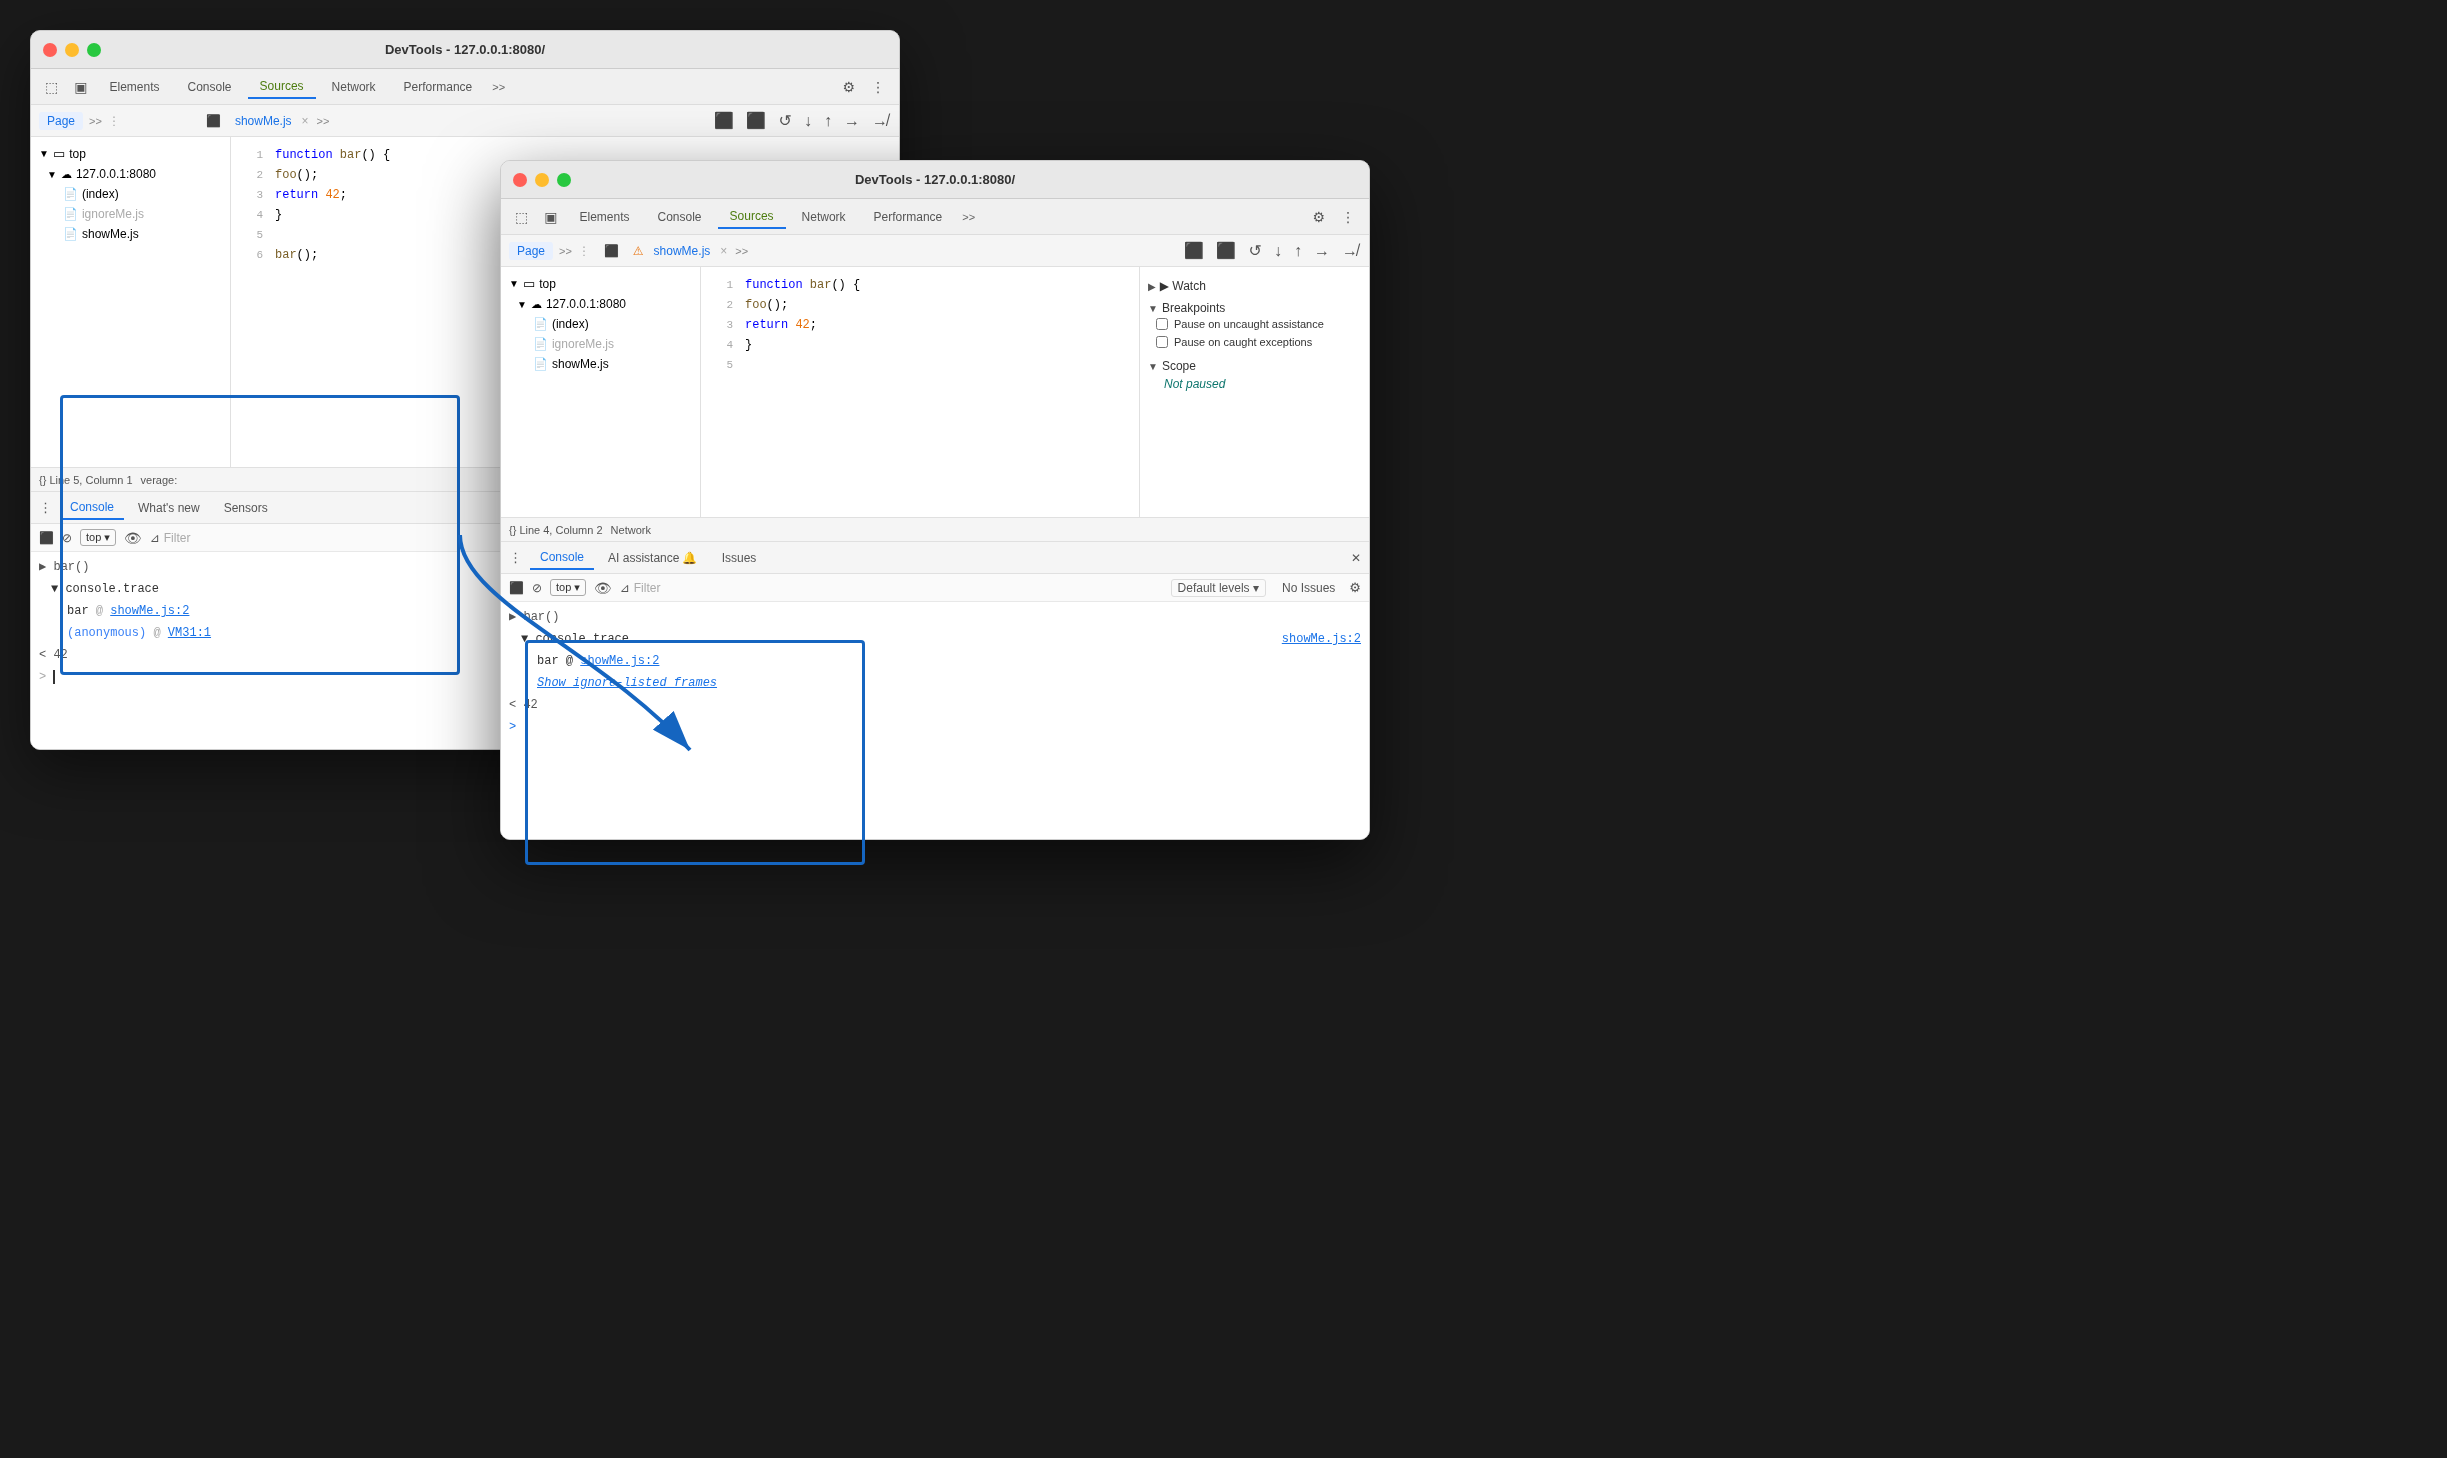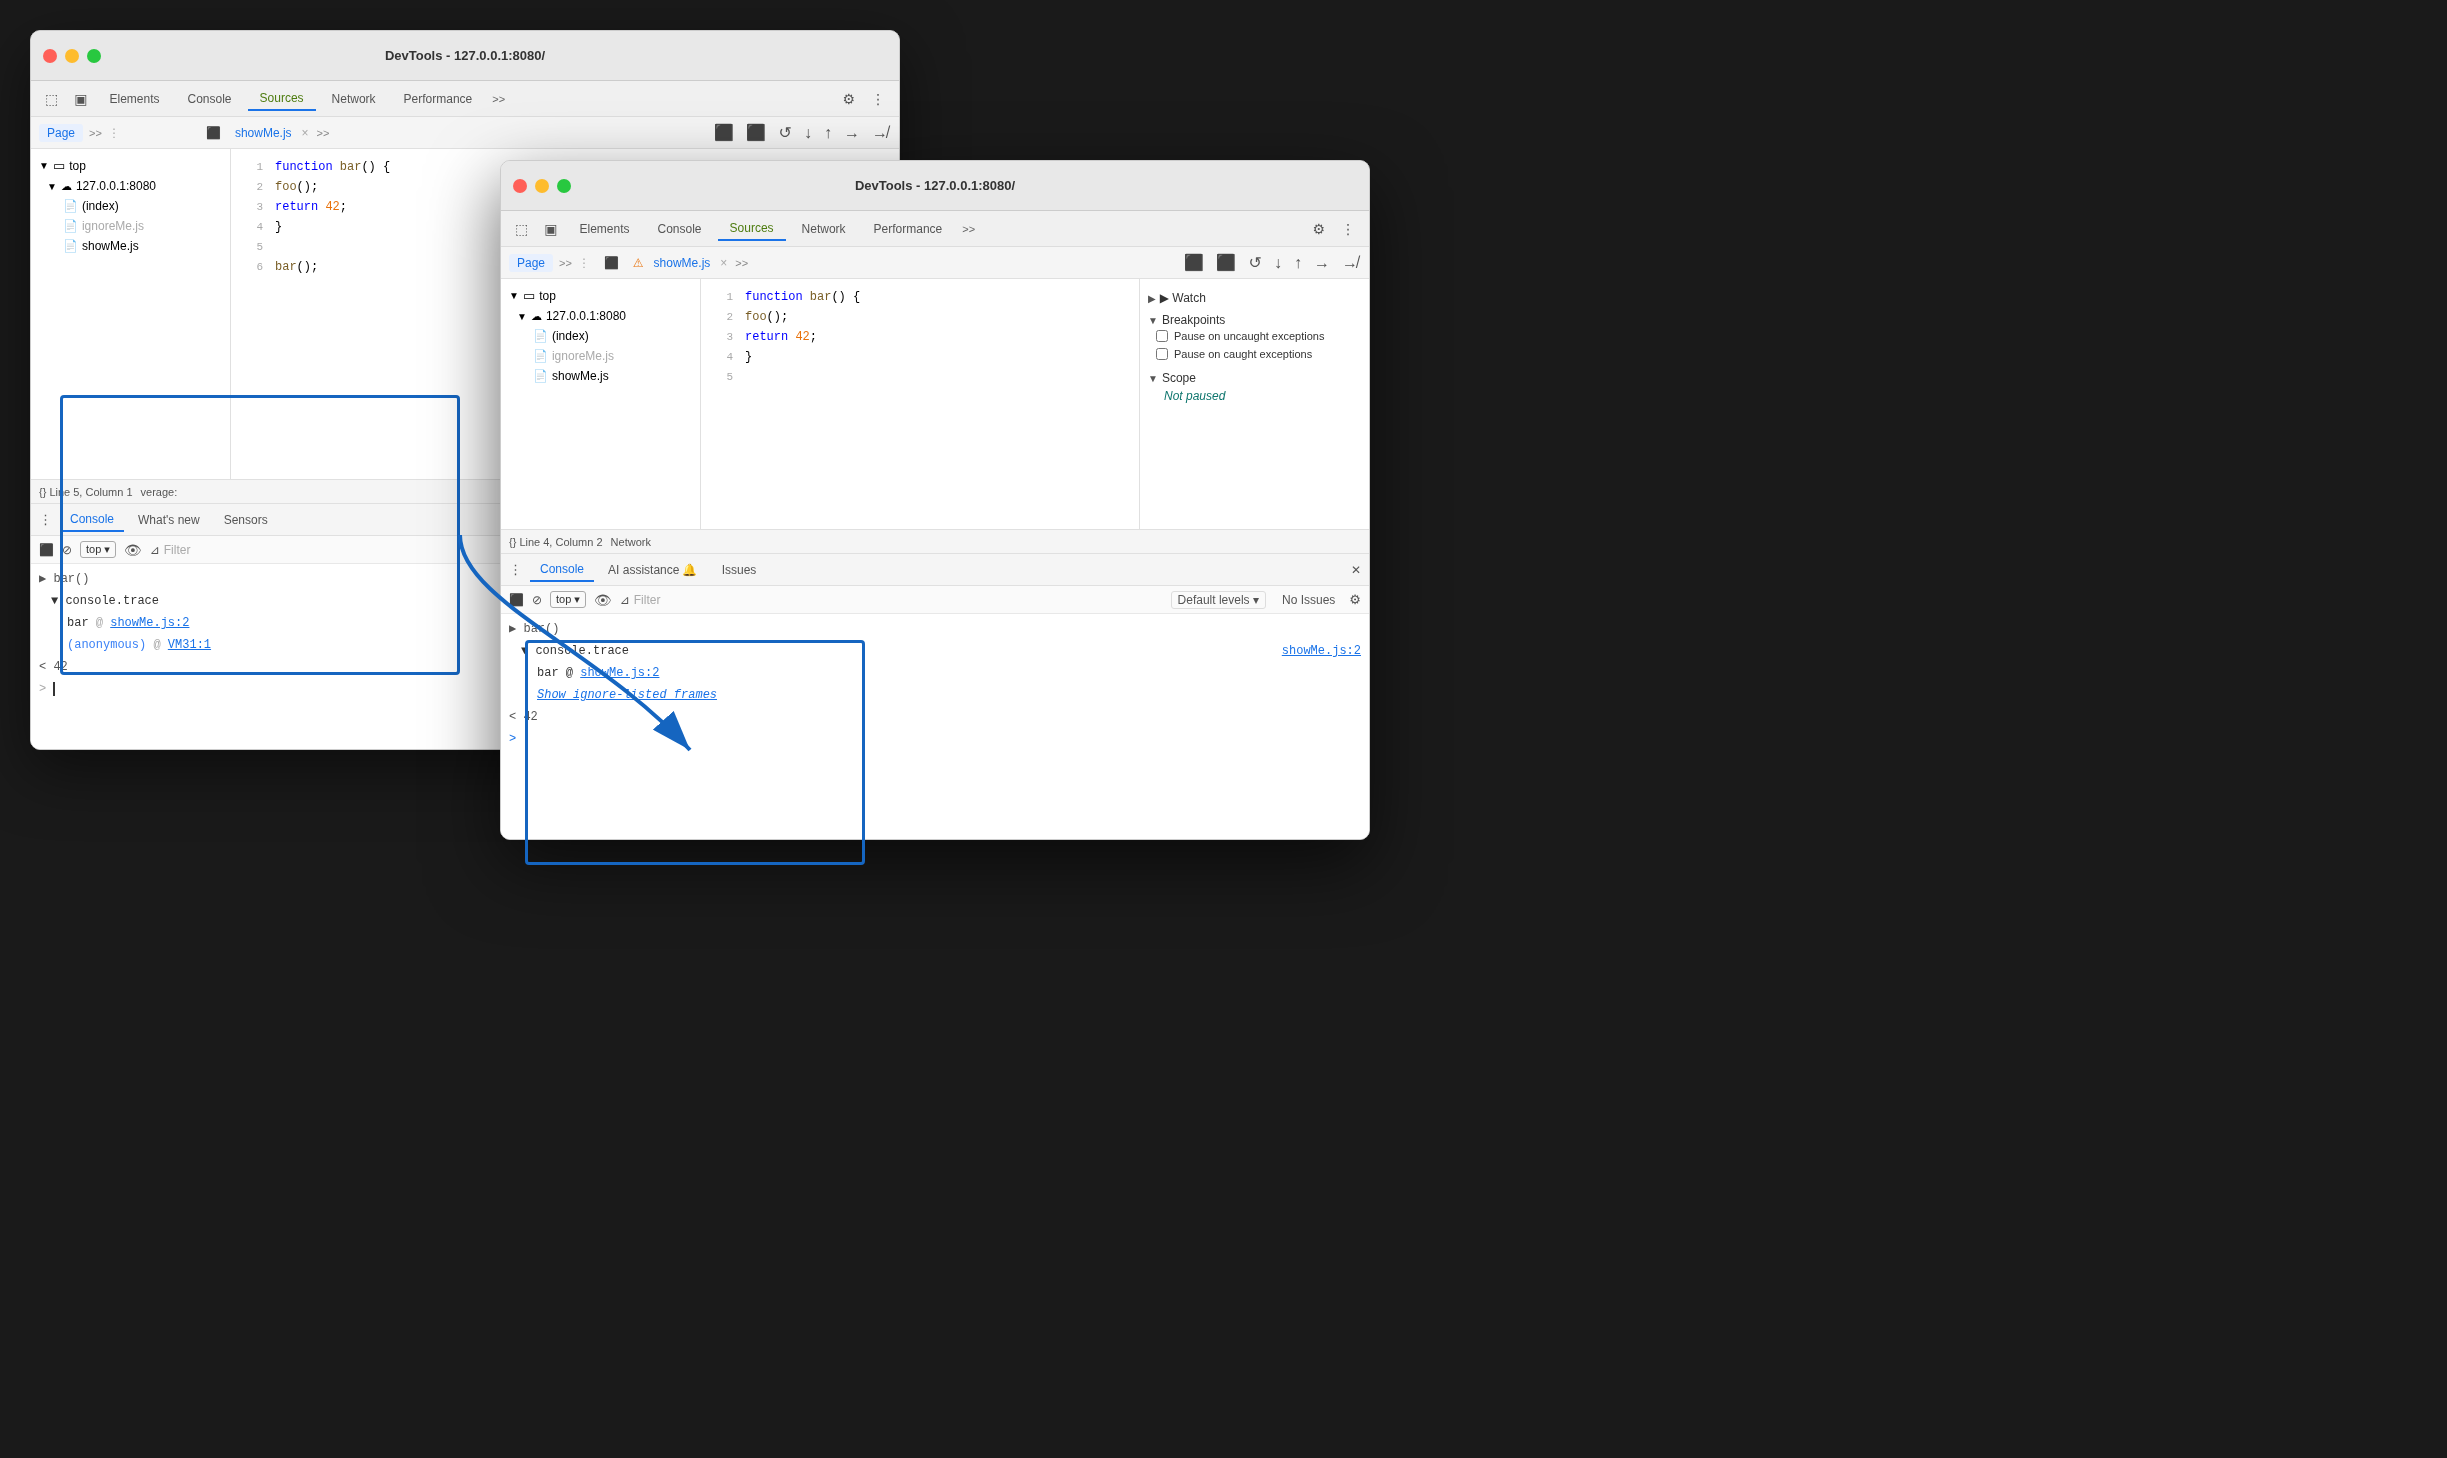--- a/index.html
+++ b/index.html
@@ -21,21 +21,21 @@
       height: 720px;
       background: #f0f0f0;
       border-radius: 10px;
       box-shadow: 0 20px 60px rgba(0,0,0,0.5);
       overflow: hidden;
       border: 1px solid #ccc;
     }
 
     .title-bar {
       background: #e8e8e8;
-      height: 50px;
+      height: 38px;
       display: flex;
       align-items: center;
       justify-content: center;
       position: relative;
       border-bottom: 1px solid #ccc;
     }
     .traffic-lights {
       position: absolute;
       left: 12px;
       display: flex;
@@ -554,21 +554,21 @@
           <span style="font-weight:500;">▶ Watch</span>
         </div>
       </div>
       <div class="debugger-section">
         <div class="debugger-title">
           <span class="debugger-triangle">▼</span>
           <span style="font-weight:500;">Breakpoints</span>
         </div>
         <div class="debugger-checkbox">
           <input type="checkbox" style="width: 12px; height: 12px;">
-          <span>Pause on uncaught exceptions</span>
+          <span>Pause on uncaught assistance</span>
         </div>
         <div class="debugger-checkbox">
           <input type="checkbox" style="width: 12px; height: 12px;">
           <span>Pause on caught exceptions</span>
         </div>
       </div>
       <div class="debugger-section">
         <div class="debugger-title">
           <span class="debugger-triangle">▼</span>
           <span style="font-weight:500;">Scope</span>

